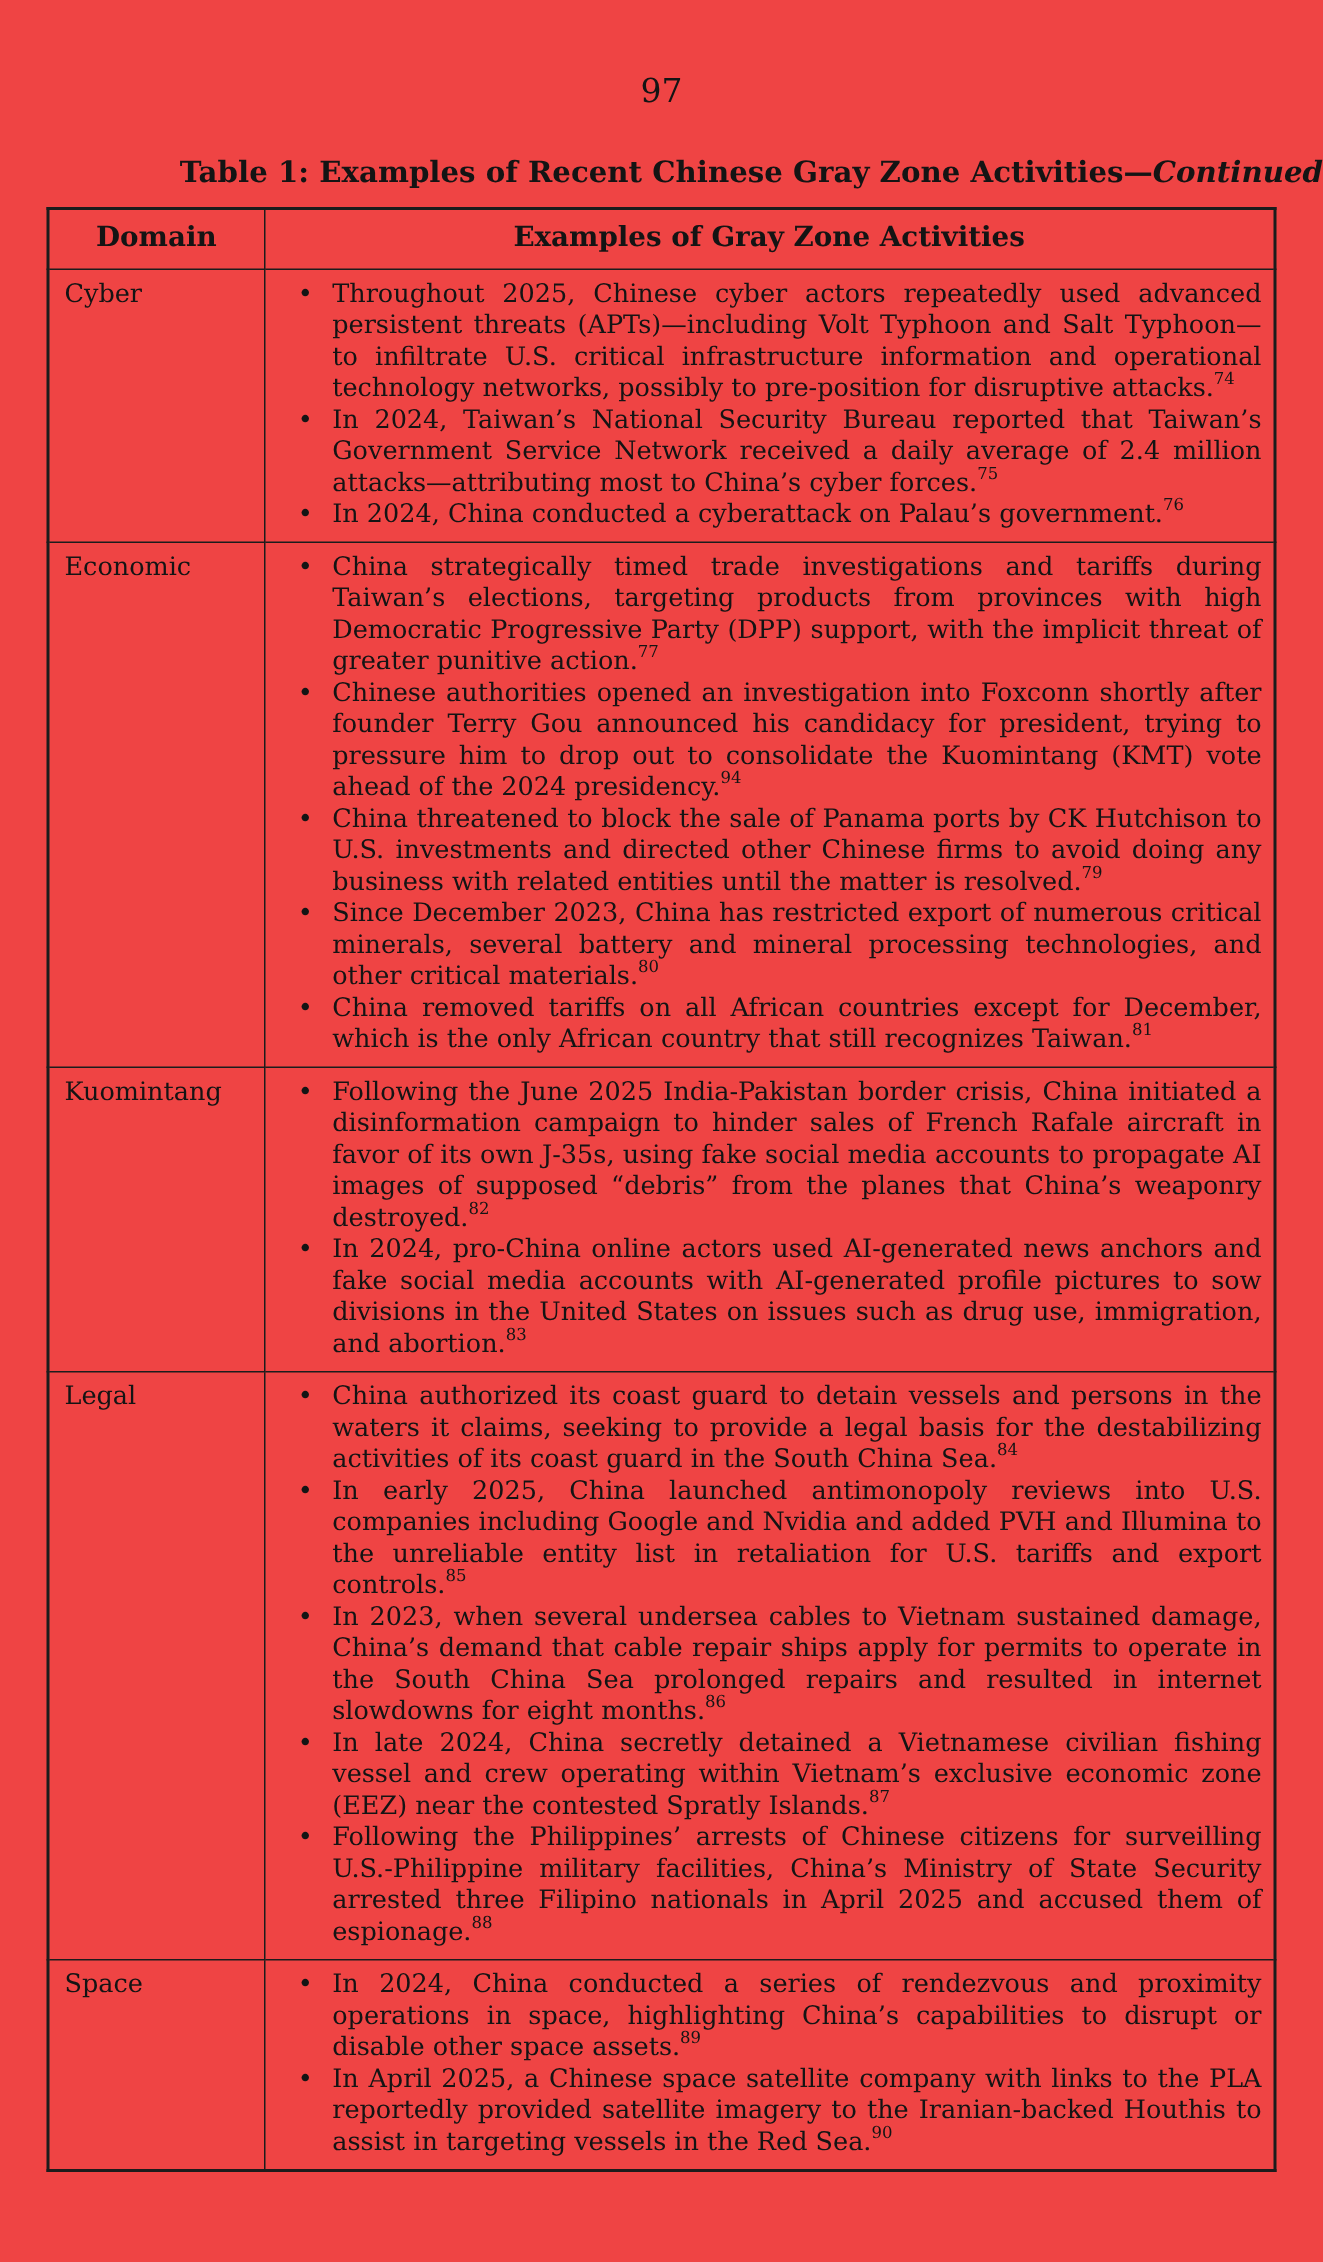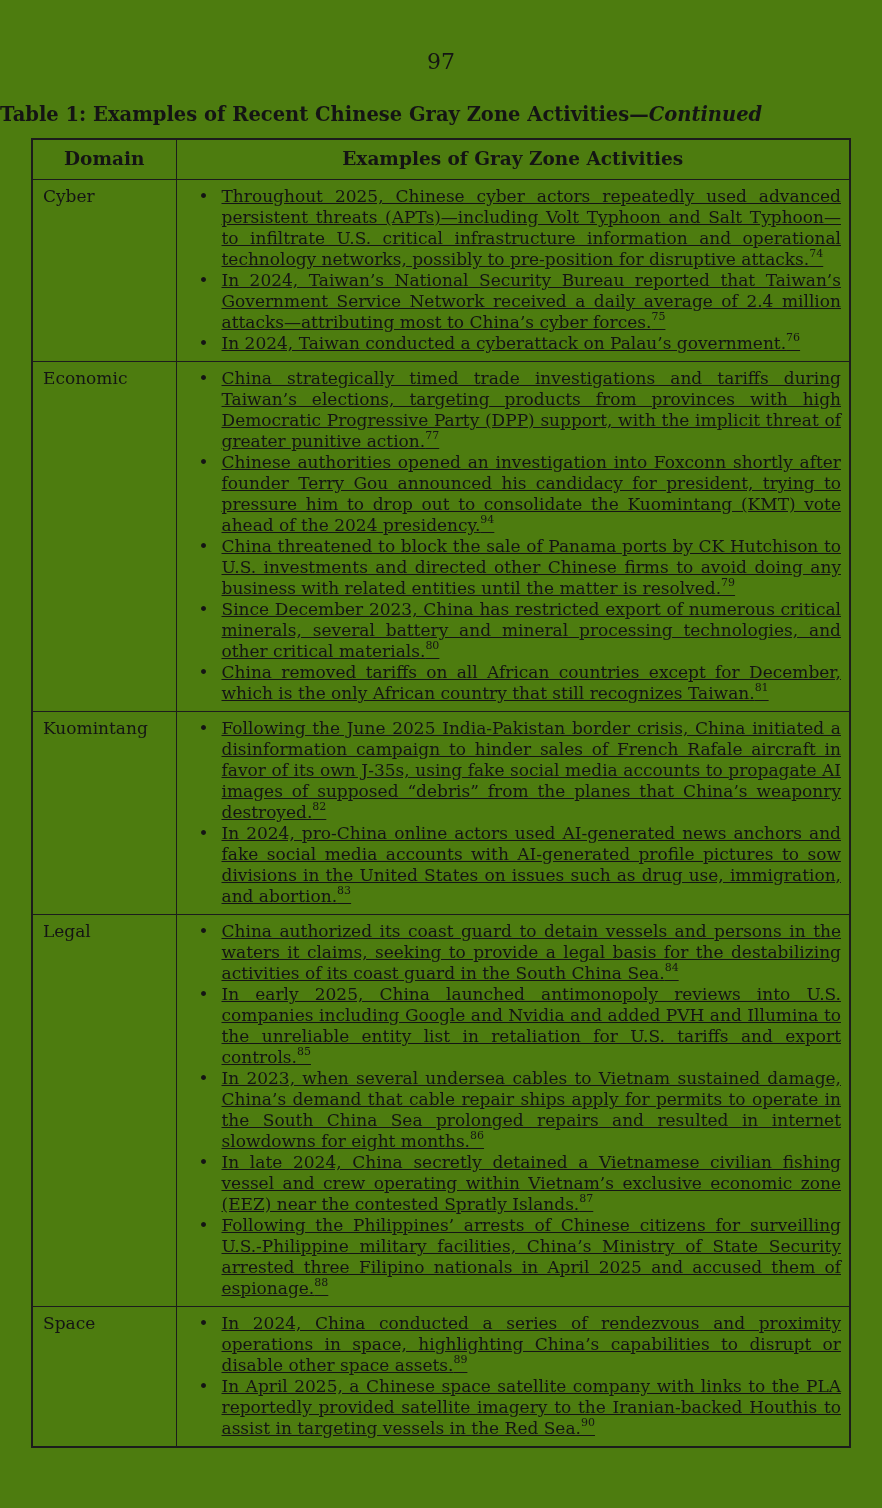--- a/index.html
+++ b/index.html
@@ -11,31 +11,31 @@
     width: 882px;
     height: 1508px;
     font-family: "DejaVu Serif", "Liberation Serif", serif;
     color: #141414;
     -webkit-font-smoothing: antialiased;
   }
   .page {
     position: relative;
     width: 882px;
     height: 1508px;
-    background: #4d7c0f;
+    background: #ef4444;
     overflow: hidden;
   }
   .page-number {
     text-align: center;
     padding-top: 50px;
     font-size: 22px;
     line-height: 24px;
   }
   .table-title {
-    text-align: left;
+    text-align: right;
     margin-top: 29px;
     font-size: 19.5px;
     line-height: 24px;
     font-weight: bold;
     white-space: nowrap;
   }
   .table-title .continued {
     font-style: italic;
     font-weight: bold;
   }
@@ -69,21 +69,20 @@
     padding: 6px 8px 7px 17px;
   }
   ul.bullet-list {
     margin: 0;
     padding: 0;
     list-style: none;
     font-size: 17px;
     line-height: 21px;
     text-align: justify;
     text-justify: inter-word;
-    text-decoration: underline;
   }
   ul.bullet-list li {
     position: relative;
     padding-left: 28px;
     margin: 0;
   }
   ul.bullet-list li::before {
     content: "\2022";
     position: absolute;
     left: 5px;
@@ -121,21 +120,21 @@
         <th>Examples of Gray Zone Activities</th>
       </tr>
     </thead>
     <tbody>
         <tr>
           <td class="domain-cell">Cyber</td>
           <td class="examples-cell">
             <ul class="bullet-list">
               <li><span>Throughout 2025, Chinese cyber actors repeatedly used advanced persistent threats (APTs)—including Volt Typhoon and Salt Typhoon—to infiltrate U.S. critical infrastructure information and operational technology networks, possibly to pre-position for disruptive attacks.</span><sup class="footnote-ref">74</sup></li>
               <li><span>In 2024, Taiwan’s National Security Bureau reported that Taiwan’s Government Service Network received a daily average of 2.4 million attacks—attributing most to China’s cyber forces.</span><sup class="footnote-ref">75</sup></li>
-              <li><span>In 2024, Taiwan conducted a cyberattack on Palau’s government.</span><sup class="footnote-ref">76</sup></li>
+              <li><span>In 2024, China conducted a cyberattack on Palau’s government.</span><sup class="footnote-ref">76</sup></li>
             </ul>
           </td>
         </tr>
         <tr>
           <td class="domain-cell">Economic</td>
           <td class="examples-cell">
             <ul class="bullet-list">
               <li><span>China strategically timed trade investigations and tariffs during Taiwan’s elections, targeting products from provinces with high Democratic Progressive Party (DPP) support, with the implicit threat of greater punitive action.</span><sup class="footnote-ref">77</sup></li>
               <li><span>Chinese authorities opened an investigation into Foxconn shortly after founder Terry Gou announced his candidacy for president, trying to pressure him to drop out to consolidate the Kuomintang (KMT) vote ahead of the 2024 presidency.</span><sup class="footnote-ref">94</sup></li>
               <li><span>China threatened to block the sale of Panama ports by CK Hutchison to U.S. investments and directed other Chinese firms to avoid doing any business with related entities until the matter is resolved.</span><sup class="footnote-ref">79</sup></li>

